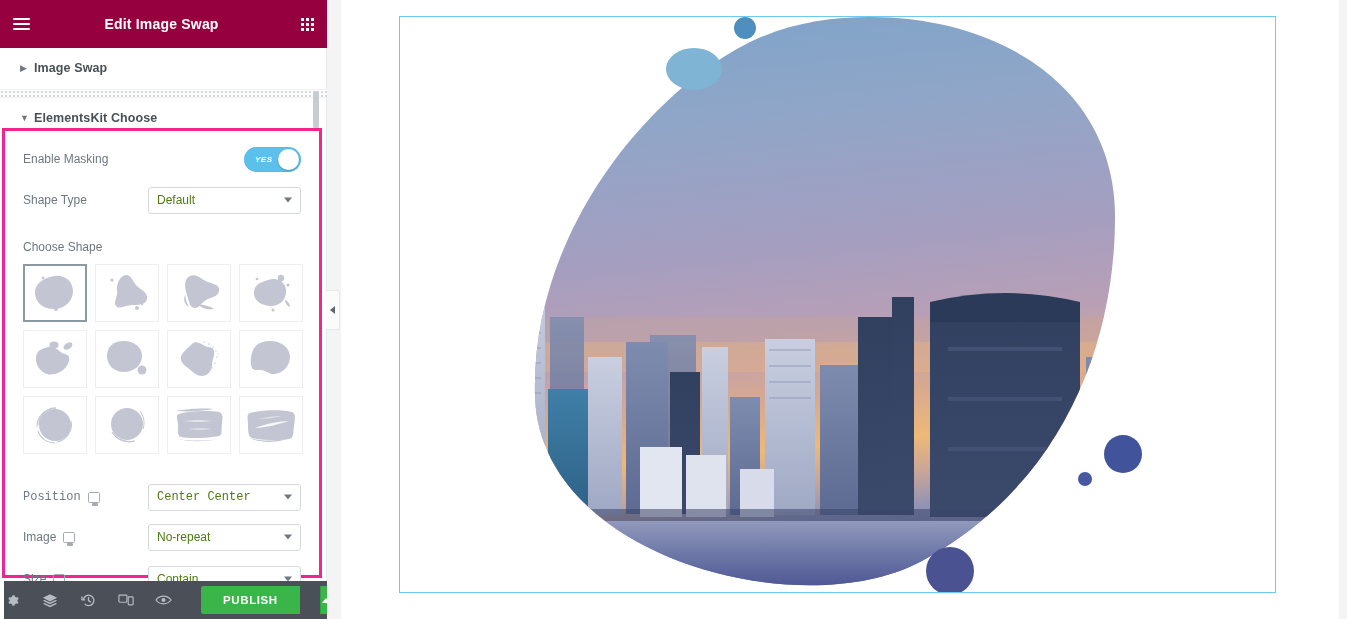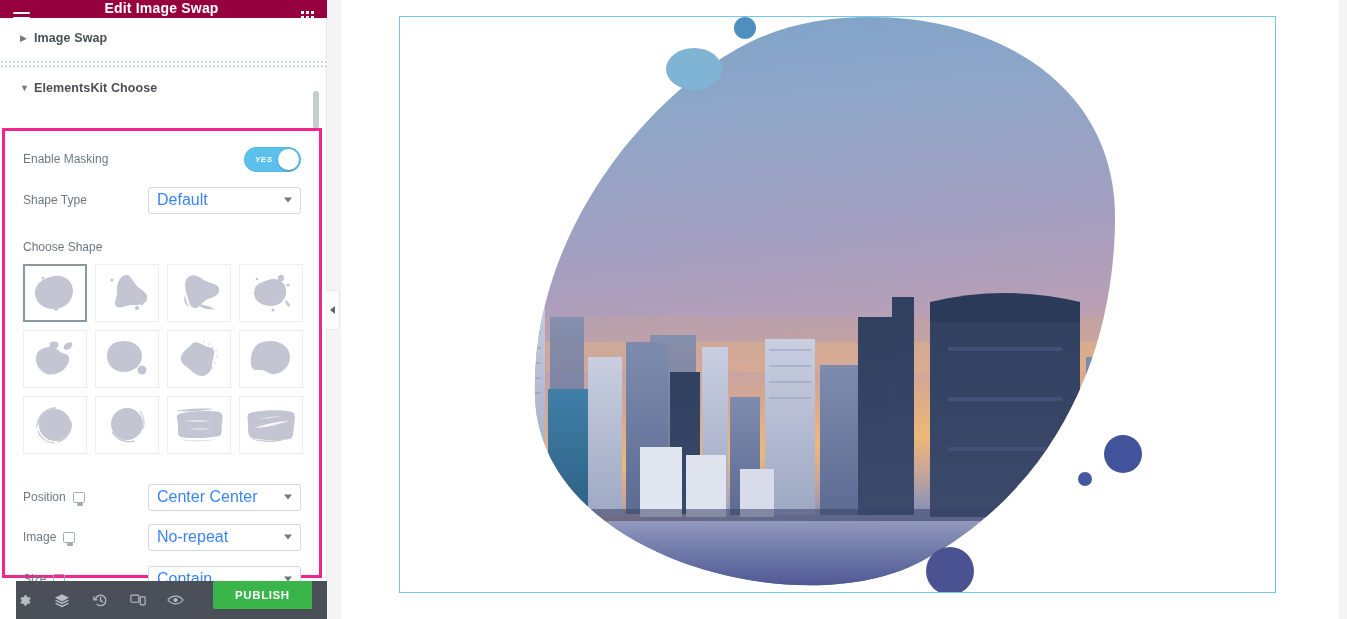--- a/index.html
+++ b/index.html
@@ -15,23 +15,23 @@
   #panel {
     position: absolute; left: 0; top: 0;
     width: 327px; height: 619px;
     background: #ffffff;
     border-right: 1px solid #e6e9ec;
   }
 
   
   #panel-header {
     position: relative;
-    height: 18px; width: 327px;
+    height: 48px; width: 327px;
     background: #97003f;
-    display: flex; 
+    display: flex; align-items: center;
   }
   #hamburger-btn {
     width: 42px; height: 35px;
     display: flex; flex-direction: column; justify-content: center;
     align-items: center; gap: 3px; cursor: pointer;
   }
   #hamburger-btn i { display:block; width: 17px; height: 2px; background:#fff; border-radius:1px;}
   #panel-title {
     flex: 1; text-align: center;
     color: #ffffff; font-size: 14px; font-weight: bold;
@@ -111,21 +111,21 @@
     background:#ffffff; box-shadow: 0 1px 2px rgba(0,0,0,.22);
   }
 
   
   .select {
     width: 153px; height: 27px;
     border:1px solid #d5d8dc; border-radius:3px;
     background:#fff; display:flex; align-items:center;
     padding: 0 8px; cursor:pointer; position:relative;
   }
-  .select .val { font-size:16px; color:#3b82f6; }
+  .select .val { font-size:12px; color:#4d7c0f; }
   .select .arrow {
     position:absolute; right:8px; top:50%; transform:translateY(-50%);
     width:0;height:0;border-left:4.5px solid transparent;
     border-right:4.5px solid transparent;border-top:5px solid #6d7882;
   }
 
   #choose-shape-label {
     font-size:12px;color:#6d7882; padding: 0 18px; margin-top:21px;
   }
 
@@ -137,23 +137,23 @@
   .shape-cell {
     width:64px; height:58px; border:1px solid #eceef0;
     background:#fff; cursor:pointer;
     display:flex; align-items:center; justify-content:center;
   }
   .shape-cell.selected { border:2px solid #8a99a6; }
   .shape-cell svg { display:block; }
 
   
   #bottom-bar {
-    position:absolute; left:16px; bottom:0;
+    position:absolute; left:4px; bottom:0;
     width:327px; height:38px; background:#4b4f58;
-    display:flex; gap:20px;
+    display:flex; align-items:center;gap:20px;
   }
   .bb-icon {
     width:43px; height:38px; display:flex;align-items:center;justify-content:center;
     cursor:pointer; color:#b7bcc4;
   }
   #publish-btn {
     margin-left:9px; height:28px; background:#39b54a; color:#fff;
     font-size:11.5px; font-weight:bold; letter-spacing:.6px;
     display:flex;align-items:center;justify-content:center;
     padding: 0 22px; cursor:pointer; border-radius:2px 0 0 2px;
@@ -374,21 +374,21 @@
           <svg width="50" height="40" viewBox="0 0 50 40">
             <path fill="#c3c6d2" d="M4 8c10-3 32-4 42-1 4 1 3 8 2 14-1 7 0 12-5 13-10 2-28 1-37-1-4-1-4-8-4-13S0 9 4 8z"></path>
             <path fill="#ffffff" d="M9 23c10-4 24-7 34-7-10 3-23 7-34 7z" opacity=".85"></path>
             <path fill="#c3c6d2" d="M3 33c10 3 26 3 38 1-12 4-27 4-38-1z"></path>
             <path fill="#ffffff" d="M12 14c8-2 17-3 24-3-8 2-17 3-24 3z" opacity=".5"></path>
           </svg>
         </div>
 
       </div>
 
-      <div class="ctrl-row" style="height:38px; margin-top:24px;">
+      <div class="ctrl-row" style="height:38px; margin-top:24px;font-family:Liberation Mono, monospace;">
         <div class="ctrl-label">
           <span>Position</span>
           <span class="monitor-icon"></span>
         </div>
         <div class="select">
           <span class="val">Center Center</span>
           <span class="arrow"></span>
         </div>
       </div>
 

